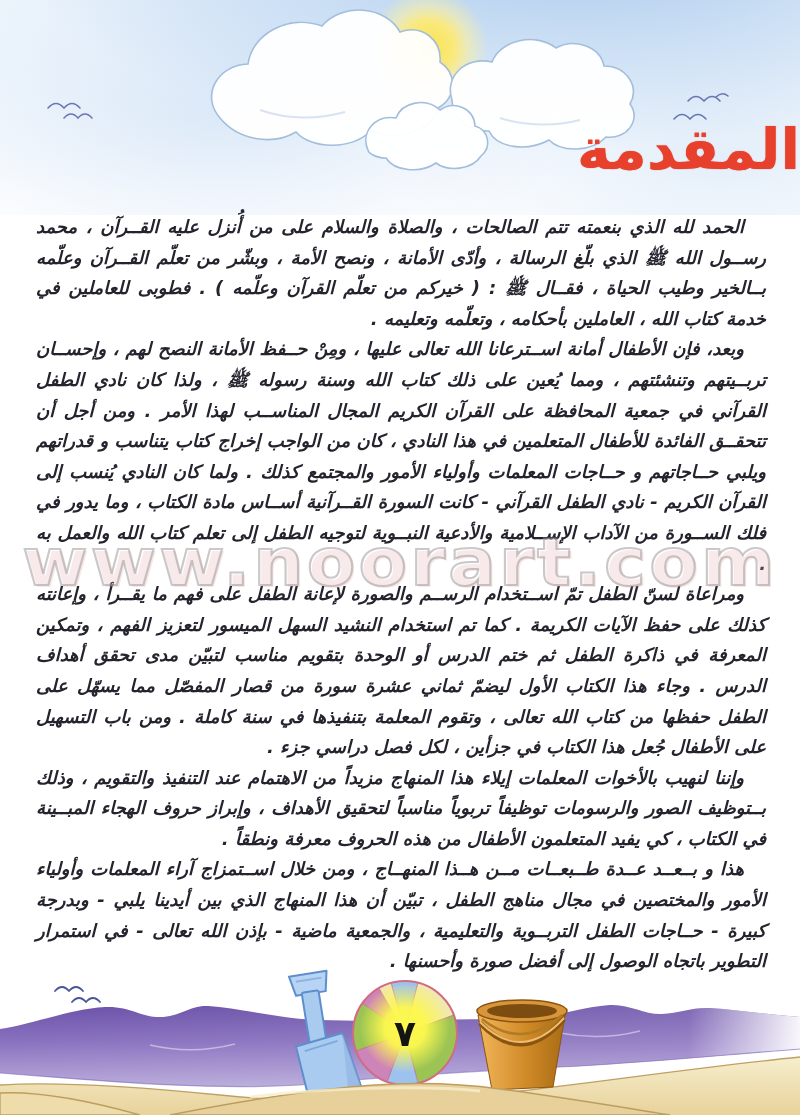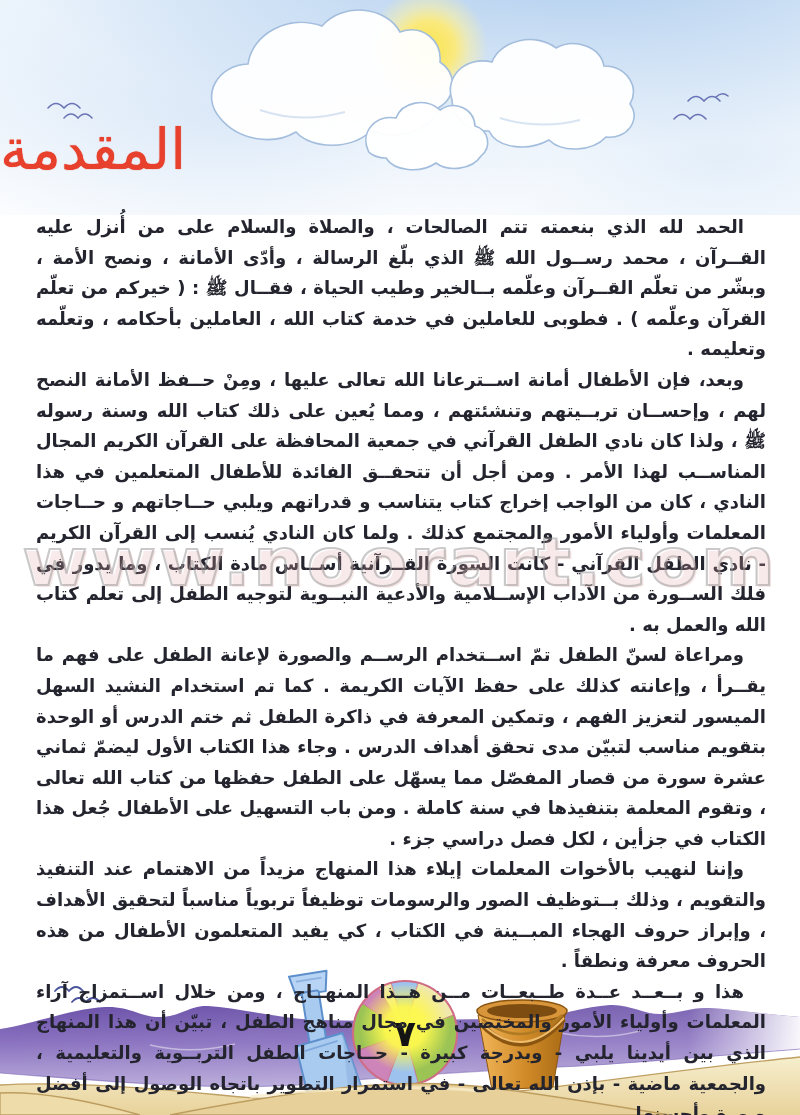--- a/index.html
+++ b/index.html
@@ -14,33 +14,33 @@
     background:
       radial-gradient(900px 320px at 72% -50px, rgba(167,200,236,.95), rgba(167,200,236,0) 62%),
       radial-gradient(520px 240px at 28% 110px, rgba(190,214,242,.50), rgba(190,214,242,0) 70%),
       radial-gradient(460px 220px at 90% 160px, rgba(198,220,244,.45), rgba(198,220,244,0) 72%),
       linear-gradient(180deg,#eef5fc 0%,#ffffff 88%);
   }
   .sky svg{display:block;}
   
   .title{
     position:absolute;top:116px;left:0;width:800px;margin:0;
-    text-align:left;direction:rtl;
-    font-size:57px;font-weight:normal;color:#e7402d;
+    text-align:right;direction:rtl;
+    font-size:57px;font-weight:bold;color:#e7402d;
     letter-spacing:1px;
     text-shadow:0 0 1px #e7402d;
   }
   
   .content{
     position:absolute;top:212px;right:34px;left:36px;z-index:2;
     direction:rtl;text-align:justify;
     color:#24242e;font-size:18px;font-weight:bold;line-height:30.6px;
   }
   .content p{margin:0;padding:0;}
-  .para{text-indent:22px;}
+  .para{text-indent:22px;font-style:italic;}
   
   .watermark{
     position:absolute;top:524px;left:0;width:800px;z-index:5;
     text-align:center;pointer-events:none;
     font-family:"DejaVu Sans",sans-serif;font-weight:bold;font-size:66px;
     letter-spacing:3px;transform:scaleX(1.07);transform-origin:center;
     color:rgba(255,255,255,0.08);
     -webkit-text-stroke:2px rgba(158,155,155,0.55);
     text-shadow:2px 2px 0 rgba(214,130,130,0.18);
   }

